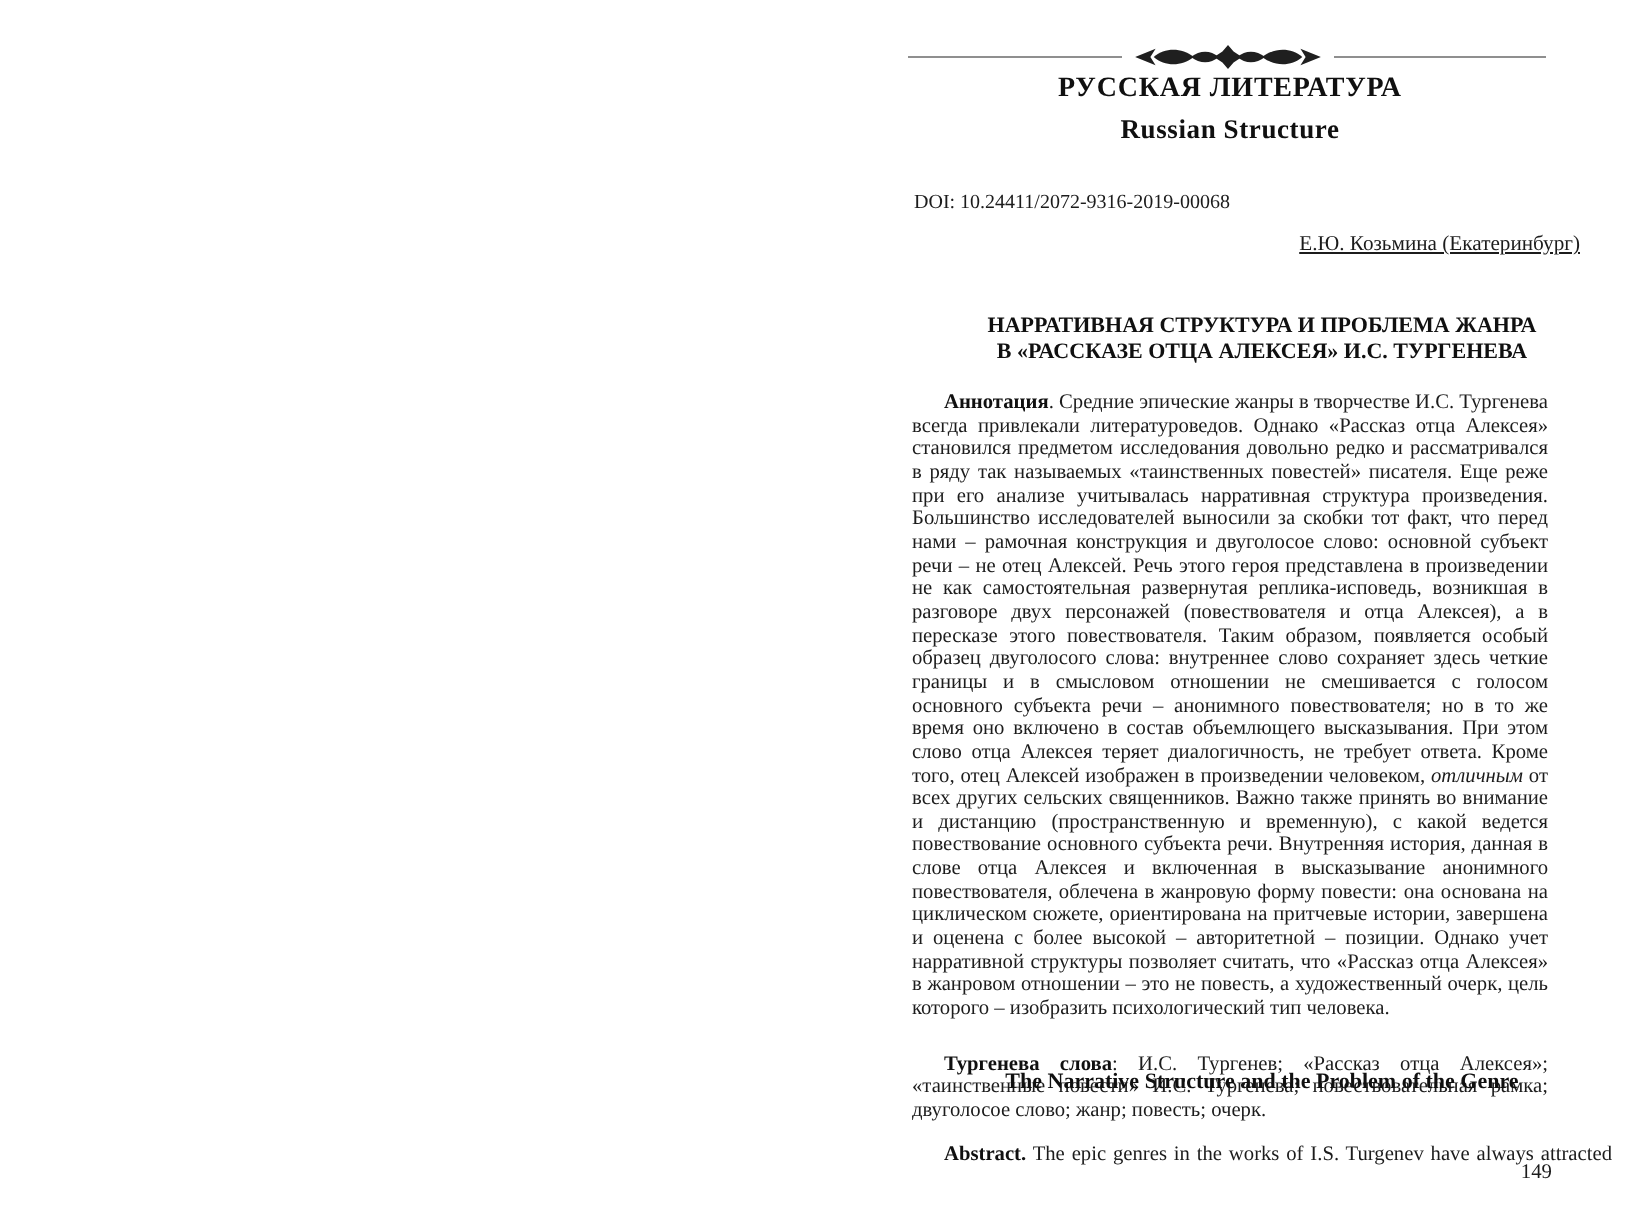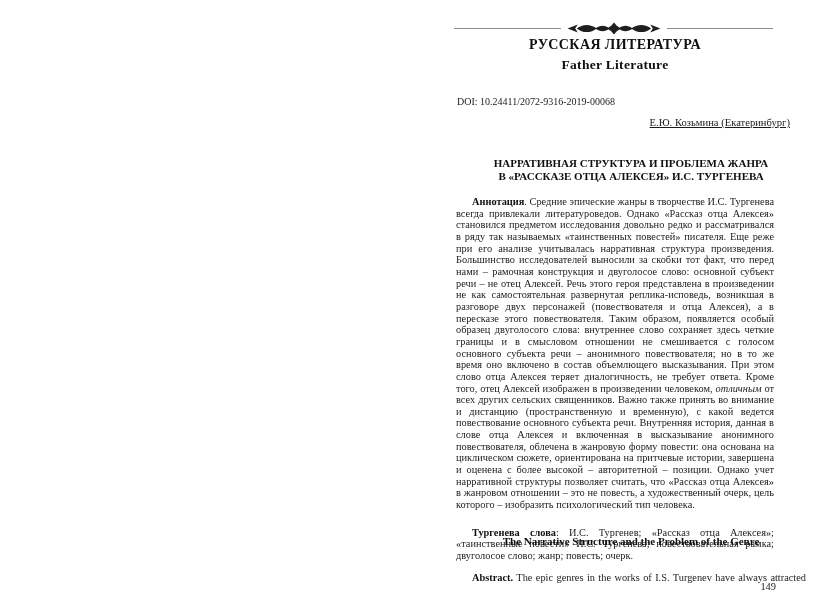--- a/index.html
+++ b/index.html
@@ -89,21 +89,21 @@
           <path d="M50 0.5 L53 4 L57.5 7 L53 10 L50 13.5 L47 10 L42.5 7 L47 4 Z"></path>
           <path d="M70 7 C65 3.2 59.5 3.2 55 7 C59.5 10.8 65 10.8 70 7 Z"></path>
           <path d="M90 7 C84 1.8 75 1.8 68.5 7 C75 12.2 84 12.2 90 7 Z"></path>
           <path d="M100 7 L89 2.6 L91.8 7 L89 11.4 Z"></path>
         </g>
       </svg>
       <span class="rule"></span>
     </div>
 
     <div class="rubric-ru">РУССКАЯ ЛИТЕРАТУРА</div>
-    <div class="rubric-en">Father Literature</div>
+    <div class="rubric-en">Russian Structure</div>
 
     <div class="doi">DOI: 10.24411/2072-9316-2019-00068</div>
 
     <div class="author-ru">Е.Ю. Козьмина (Екатеринбург)</div>
 
     <h1 class="title-ru">
       <span class="tl">НАРРАТИВНАЯ СТРУКТУРА И ПРОБЛЕМА ЖАНРА</span>
       <span class="tl">В «РАССКАЗЕ ОТЦА АЛЕКСЕЯ» И.С. ТУРГЕНЕВА</span>
     </h1>
 

